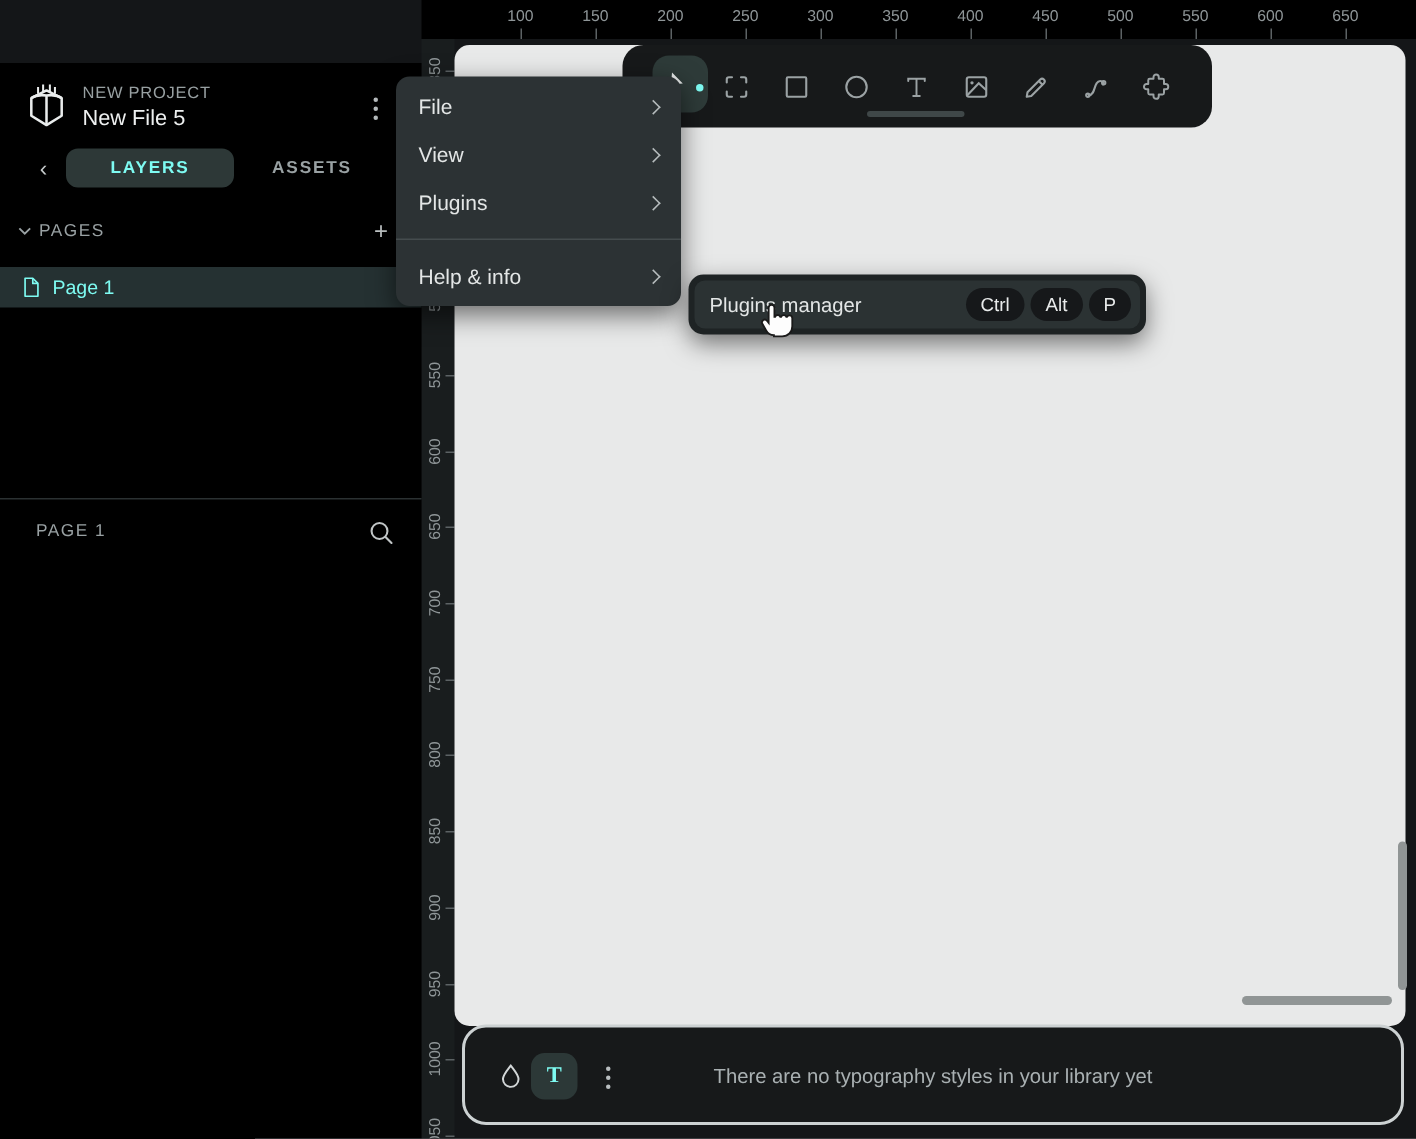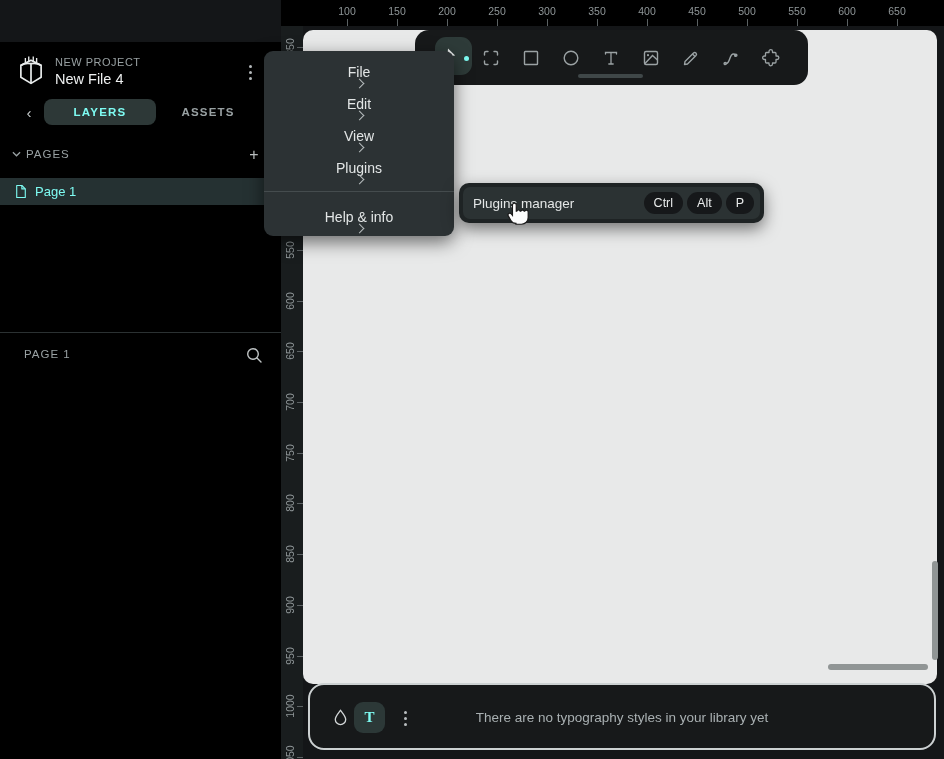--- a/index.html
+++ b/index.html
@@ -46,21 +46,21 @@
   .toolbar { position:absolute; left:415px; top:30px; width:393px; height:55px; background:#17191a; border-radius:14px; z-index:5; }
   .tool { position:absolute; top:12px; width:32px; height:32px; display:flex; align-items:center; justify-content:center; cursor:pointer; }
   .tool svg { display:block; }
   .tool-active { position:absolute; left:20px; top:7px; width:37px; height:38px; background:#2e3b39; border-radius:11px; cursor:pointer; }
   .tool-active .dot { position:absolute; left:29px; top:19px; width:5px; height:5px; border-radius:50%; background:var(--accent); }
   .tb-handle { position:absolute; left:163px; top:44px; width:65px; height:4px; border-radius:2px; background:#3f4748; cursor:pointer; }
   .serifT { font-family:"Liberation Serif", serif; }
   
   .menu { position:absolute; left:264px; top:51px; width:190px; background:var(--menu_bg); border-radius:9px;
           padding:4px 0; z-index:10; box-shadow:0 6px 18px rgba(0,0,0,.55); }
-  .menu-item { height:32px; display:flex; align-items:center; justify-content:flex-end; padding:0 15px; cursor:pointer;flex-direction:column; }
+  .menu-item { height:32px; display:flex; align-items:center; justify-content:space-between; padding:0 15px; cursor:pointer; }
   .menu-item .mlabel { font-size:14px; color:#e3e6e6; }
   .chev { width:7px; height:7px; border-right:1.6px solid #b6bcbd; border-top:1.6px solid #b6bcbd; transform:rotate(45deg); }
   .menu-divider { height:1px; background:#454c4e; margin:8px 0; }
   
   .submenu { position:absolute; left:459px; top:183px; width:305px; height:40px; background:#1e2324;
              border-radius:10px; padding:4px; z-index:11; box-shadow:0 6px 16px rgba(0,0,0,.5); }
   .submenu-row { width:100%; height:100%; background:#2b3233; border-radius:7px; display:flex; align-items:center;
                  padding:0 6px 0 10px; cursor:pointer; }
   .submenu-row .slabel { font-size:13.5px; color:#e3e6e6; flex:1 1 auto; }
   .badges { display:flex; gap:4px;justify-content:center; }
@@ -201,21 +201,21 @@
     <div class="tb-handle"></div>
   </div>
 
   <div class="sidebar">
     <svg class="logo" viewBox="0 0 32 32" fill="none" stroke="#e9ecec" stroke-width="1.5" stroke-linejoin="round">
       <path d="M7 11 16 6.5 25 11v10.5L16 27 7 21.5z"></path>
       <path d="M16 9.5V27M7 11c3-2 6-2 9-1.5 3-.5 6-.5 9 1.5"></path>
       <path d="M11 4.5v4M14 3v4.5M18 3v4.5M21 4.5v4" stroke-width="1.2"></path>
     </svg>
     <div class="sb-project">NEW PROJECT</div>
-    <div class="sb-file">New File 4</div>
+    <div class="sb-file">New File 5</div>
     <div class="kebab hdr">
         <i></i>
         <i></i>
         <i></i>
       </div>
 
     <div class="backbtn">‹</div>
     <div class="tab layers">LAYERS</div>
     <div class="tab assets">ASSETS</div>
 
@@ -240,24 +240,20 @@
     <svg class="search" viewBox="0 0 18 18" fill="none" stroke="#c0c5c6" stroke-width="1.4" stroke-linecap="round">
       <circle cx="8" cy="8" r="5.3"></circle>
         <path d="M12 12l4 4"></path>
     </svg>
   </div>
 
   <div class="menu">
     <div>
         <div class="menu-item">
           <span class="mlabel">File</span>
-          <span class="chev"></span>
-        </div>
-        <div class="menu-item">
-          <span class="mlabel">Edit</span>
           <span class="chev"></span>
         </div>
         <div class="menu-item">
           <span class="mlabel">View</span>
           <span class="chev"></span>
         </div>
         <div class="menu-item">
           <span class="mlabel">Plugins</span>
           <span class="chev"></span>
         </div>

